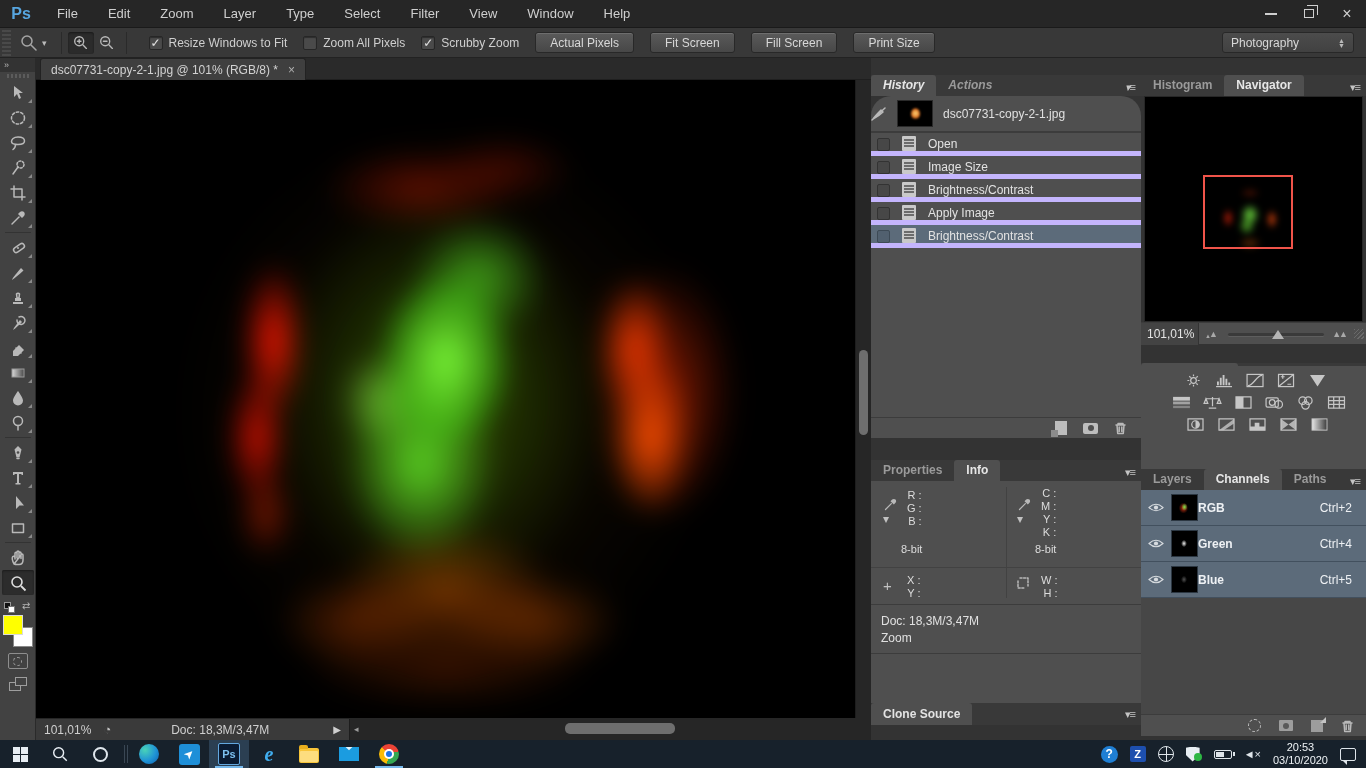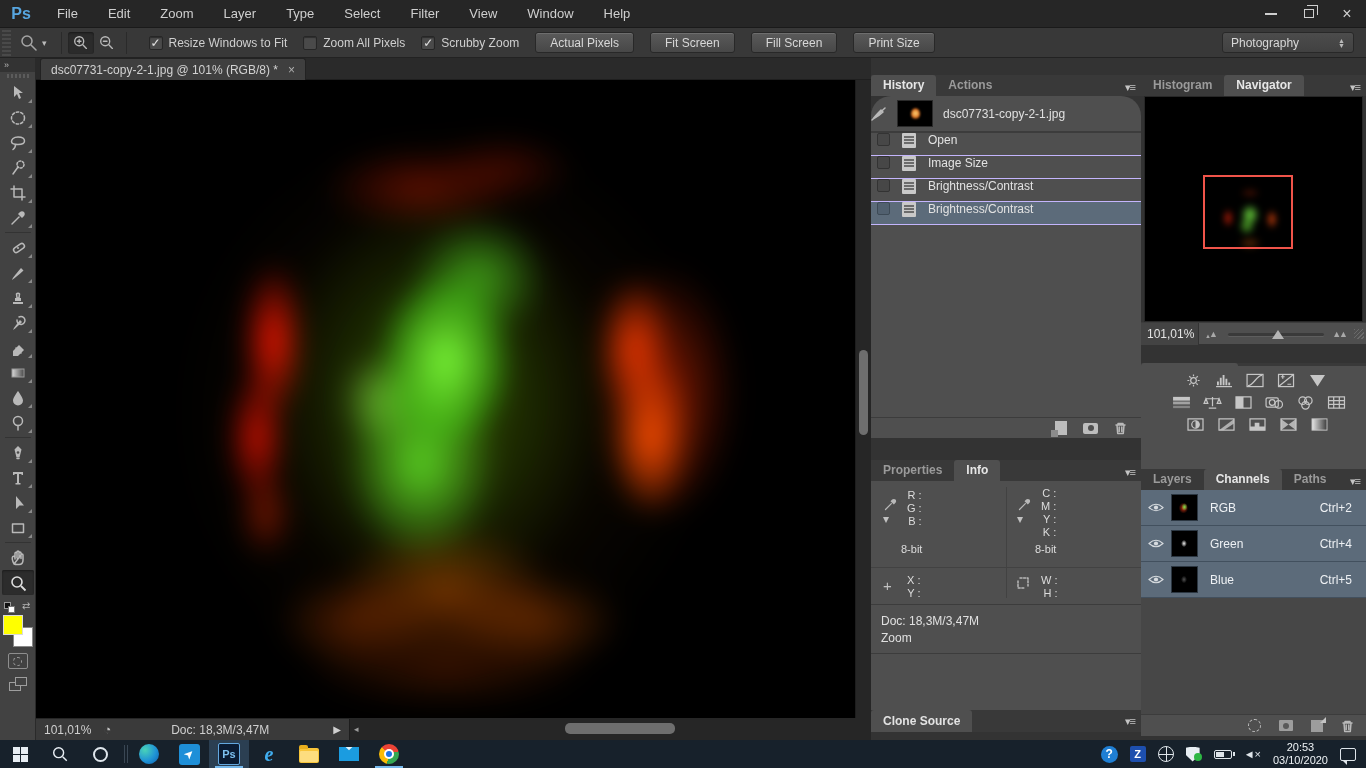--- a/index.html
+++ b/index.html
@@ -122,21 +122,21 @@
   .panel-menu { margin-left:auto; margin-right:6px; color:#c4c4c4; font-size:11px; letter-spacing:-1px; line-height:18px; }
   .panel-body { position:absolute; left:0; width:100%; background:#4f4f4f; }
 
   
   .hist-snap { height:37px; display:flex; align-items:center; border-bottom:2px solid #3c3c3c; }
   .snap-tool { width:26px; text-align:center; color:#b9b9b9; }
   .snap-thumb { width:36px; height:27px; background:#000; border:1px solid #2a2a2a; position:relative; }
   .snap-thumb:after { content:""; position:absolute; left:13px; top:7px; width:9px; height:12px; border-radius:50%;
     background:radial-gradient(circle at 50% 45%, #ffd97a, #d96a1e 55%, transparent 75%); filter:blur(1px); }
   .snap-name { margin-left:10px; font-size:12px; color:#e0e0e0; }
-  .hist-row { height:23px; display:flex; align-items:flex-start; border-bottom:1px solid #c4b5fd; }
+  .hist-row { height:23px; display:flex; align-items:flex-end; border-bottom:5px solid #c4b5fd; }
   .hist-row.selected { background:#5c6b7a; }
   .hist-cb { width:13px; height:13px; margin-left:6px; background:#474747; border:1px solid #333; border-radius:2px; }
   .hist-row.selected .hist-cb { background:#51606f; border-color:#3d4a56; }
   .doc-ico { width:14px; height:15px; margin-left:12px; background:#c9c9c9; border-radius:1px; position:relative; }
   .doc-ico:before { content:""; position:absolute; left:2px; top:3px; width:10px; height:1.5px; background:#6c6c6c;
     box-shadow:0 3px 0 #6c6c6c, 0 6px 0 #6c6c6c; }
   .hist-label { margin-left:12px; font-size:12px; color:#e2e2e2; }
   .hist-footer { position:absolute; left:0; width:100%; height:21px; bottom:0; background:#4f4f4f;
     border-top:1px solid #3c3c3c; display:flex; align-items:center; justify-content:flex-end; gap:16px; padding-right:14px; }
   .f-ico { color:#c0c0c0; display:flex; align-items:center; }
@@ -148,21 +148,21 @@
   
   .info-grid { position:relative; height:124px; border-bottom:1px solid #3c3c3c; }
   .ig-vline { position:absolute; left:50%; top:6px; bottom:6px; width:1px; background:#424242; }
   .ig-hline { position:absolute; left:0; right:0; top:86px; height:1px; background:#424242; }
   .iq { position:absolute; font-size:11px; color:#dcdcdc; }
   .iq .lbl { line-height:13px; text-align:right; }
   .picker-ico, .cross-ico, .wh-ico { color:#c2c2c2; }
   .depth { position:absolute; font-size:11px; color:#dcdcdc; }
   .info-doc { padding:8px 10px 6px; font-size:12px; color:#e0e0e0; line-height:17px; border-bottom:1px solid #3c3c3c; }
   .info-hint { padding:8px 10px; font-size:12px; color:#dedede; line-height:16px; }
-  .clone-bar { position:absolute; bottom:8px; left:0; width:100%; height:22px; background:#393939; display:flex; align-items:center;justify-content:center; }
+  .clone-bar { position:absolute; bottom:15px; left:0; width:100%; height:22px; background:#393939; display:flex; align-items:center;justify-content:center; }
   .clone-tab { height:22px; padding:0 12px; line-height:22px; background:#4f4f4f; color:#e3e3e3; font-weight:bold; font-size:12px; border-radius:3px 3px 0 0; }
 
   
   .nav-body { background:#000; border:1px solid #272727; position:relative; }
   .nav-neb { position:absolute; left:66px; top:88px; width:78px; height:66px; filter:blur(3px);
     background:
       radial-gradient(14px 16px at 50% 45%, rgba(120,240,70,.95), transparent 70%),
       radial-gradient(12px 13px at 46% 62%, rgba(100,210,50,.8), transparent 72%),
       radial-gradient(7px 13px at 22% 50%, rgba(255,40,10,.9), transparent 72%),
       radial-gradient(8px 14px at 78% 52%, rgba(255,80,15,.9), transparent 70%),
@@ -192,21 +192,21 @@
   
   .ch-row { height:36px; display:flex; align-items:center; background:#5c6b7a; border-bottom:1px solid #42505e; }
   .eye-cell { width:30px; display:flex; justify-content:center; }
   .ch-thumb { width:27px; height:27px; background:#000; border:1px solid #2c3742; position:relative; }
   .ch-thumb:after { content:""; position:absolute; inset:0; }
   .th-rgb:after { background:radial-gradient(4px 5px at 50% 48%, rgba(120,240,80,.95), transparent 75%),
                   radial-gradient(6px 7px at 46% 52%, rgba(255,60,20,.8), transparent 78%); }
   .th-red:after { background:radial-gradient(4px 5px at 48% 50%, rgba(235,235,235,.85), transparent 75%); }
   .th-green:after { background:radial-gradient(4px 5px at 48% 50%, rgba(255,255,255,.95), transparent 72%); }
   .th-blue:after { background:radial-gradient(4px 5px at 48% 50%, rgba(150,150,150,.55), transparent 75%); }
-  .ch-name { margin-left:12px; font-size:12px; color:#eef1f4; }
+  .ch-name { font-size:12px; color:#eef1f4;font-weight:bold; }
   .ch-key { margin-left:auto; margin-right:14px; font-size:12px; color:#eef1f4; }
   .ch-footer { position:absolute; bottom:4px; left:0; width:100%; height:22px; background:#4f4f4f;
     border-top:1px solid #3c3c3c; display:flex; align-items:center; justify-content:flex-end; gap:18px; padding-right:12px; }
   .dash-circle { width:13px; height:13px; border:1px dashed #c4c4c4; border-radius:50%; }
   .savesel-ico { width:14px; height:11px; background:#9d9d9d; border-radius:1px; position:relative; }
   .savesel-ico:before { content:""; position:absolute; left:4px; top:2.5px; width:6px; height:6px; border-radius:50%; background:#5a5a5a; }
   .newch-ico { width:12px; height:12px; background:#9d9d9d; position:relative; }
   .newch-ico:before { content:""; position:absolute; right:-3px; top:-3px; border-left:6px solid transparent; border-bottom:6px solid #c4c4c4; }
 
   
@@ -524,21 +524,21 @@
     <span class="st-doc">Doc: 18,3M/3,47M</span>
     <span class="st-arrow">▶</span>
     <div class="hscroll">
       <span class="hs-left">◂</span>
       <div class="hthumb"></div>
     </div>
   </div>
 </div>
 
 <div class="col col1">
-  <div class="tabs-row" style="top:17px;">
+  <div class="tabs-row" style="top:17px;font-style:italic;">
     <div class="ptab active">History</div>
     <div class="ptab">Actions</div>
     <span class="panel-menu">▾≡</span>
   </div>
   <div class="panel-body" style="top:38px; height:342px;border-radius:20px;">
     <div class="hist-snap">
       <span class="snap-tool">
         <svg width="16" height="14" viewBox="0 0 16 14">
             <path class="s" d="M2 12 C4 9 7 6 10 3 L12 5 C9 8 6 10 2 12 Z M1 13 L14 1" stroke-width="1.1"></path>
           </svg>
@@ -553,20 +553,25 @@
     </div>
     <div class="hist-row">
       <div class="hist-cb"></div>
       <div class="doc-ico"></div>
       <span class="hist-label">Image Size</span>
     </div>
     <div class="hist-row">
       <div class="hist-cb"></div>
       <div class="doc-ico"></div>
       <span class="hist-label">Brightness/Contrast</span>
+    </div>
+    <div class="hist-row">
+      <div class="hist-cb"></div>
+      <div class="doc-ico"></div>
+      <span class="hist-label">Apply Image</span>
     </div>
     <div class="hist-row selected">
       <div class="hist-cb"></div>
       <div class="doc-ico"></div>
       <span class="hist-label">Brightness/Contrast</span>
     </div>
     <div class="hist-footer">
       <span class="f-ico">
           <div class="newdoc-ico"></div>
         </span>

